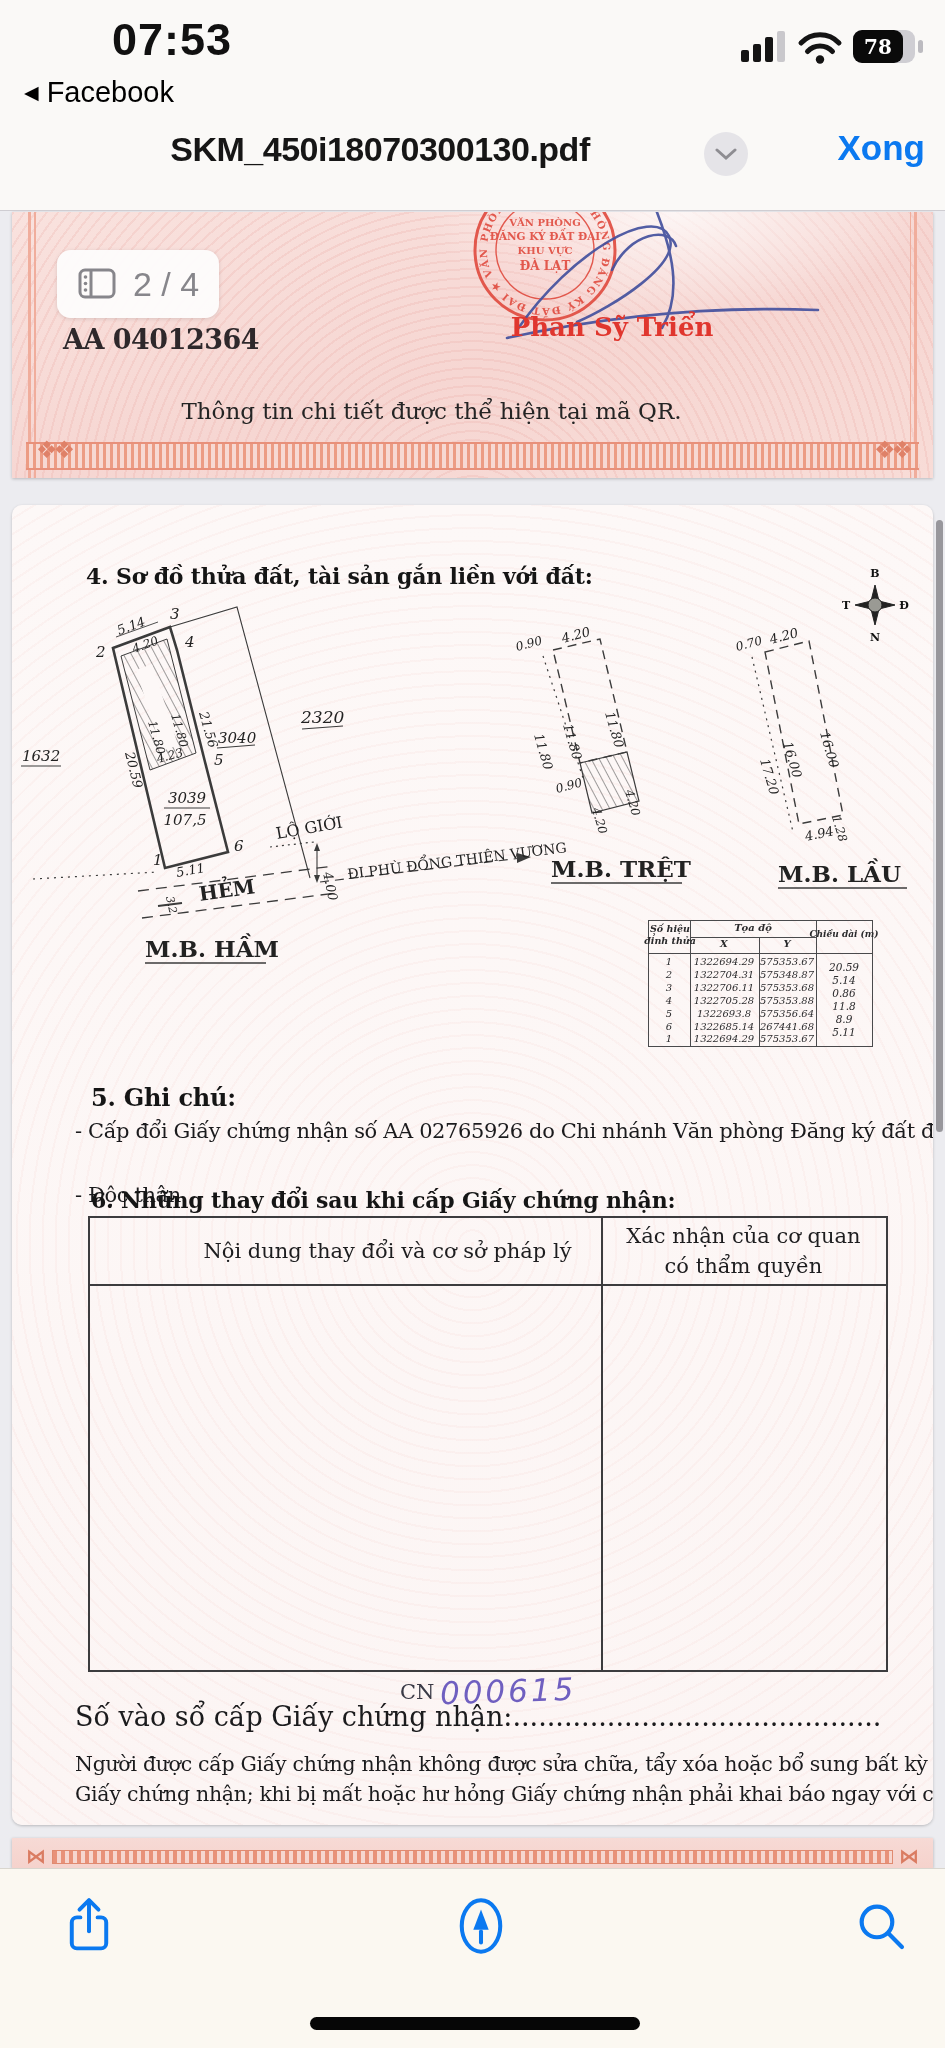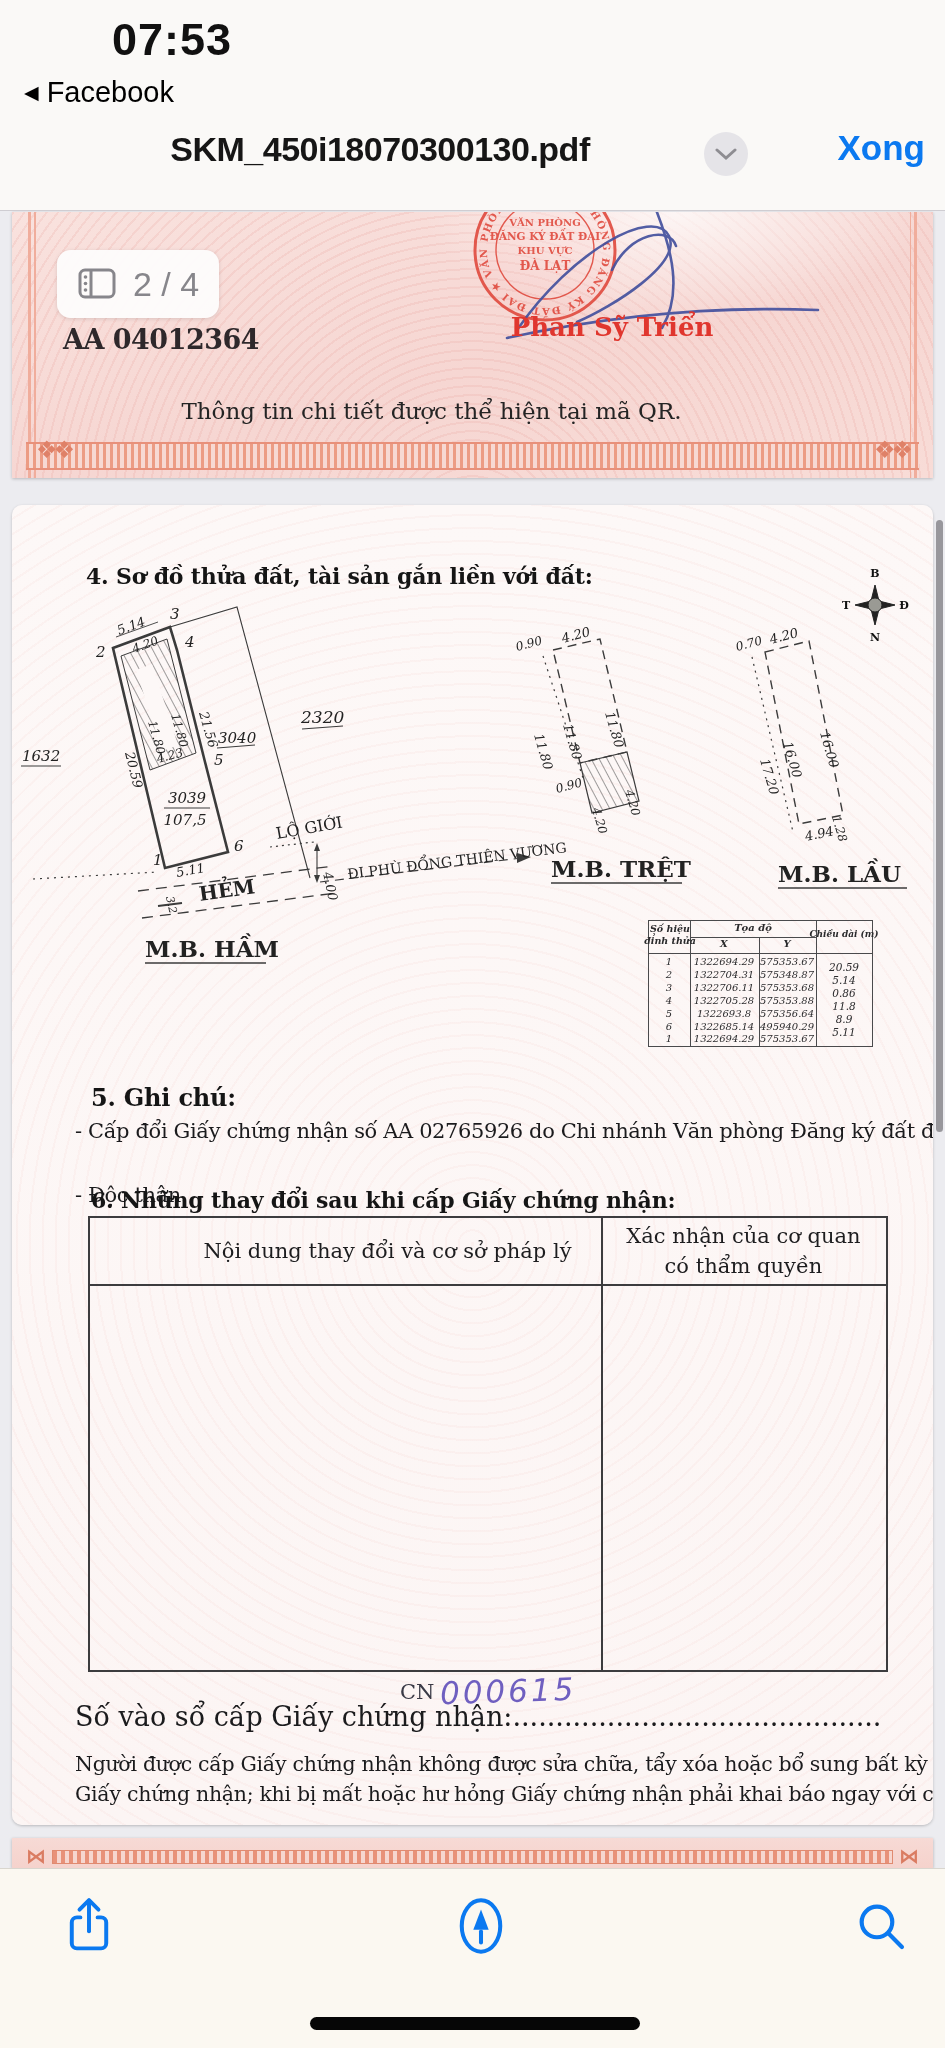--- a/index.html
+++ b/index.html
@@ -91,20 +91,41 @@
   svg text{font-family:"DejaVu Serif","Liberation Serif",serif;}
 </style>
 </head>
 <body>
 
 <div class="top-chrome">
   <div class="time">07:53</div>
   <div class="back-app">
     <span class="tri">◀</span>
     <span>Facebook</span>
+  </div>
+  <div class="status-icons">
+    <svg width="186" height="44" viewBox="0 0 186 44">
+      <g>
+        <rect x="0" y="24" width="8" height="12" rx="2" fill="#141414"></rect>
+        <rect x="12" y="18" width="8" height="18" rx="2" fill="#141414"></rect>
+        <rect x="24" y="11" width="8" height="25" rx="2" fill="#141414"></rect>
+        <rect x="36" y="5" width="8" height="31" rx="2" fill="#c9c8cc"></rect>
+      </g>
+      <g fill="none" stroke="#141414" stroke-linecap="round">
+        <path d="M60 17 a26 26 0 0 1 38 0" stroke-width="5"></path>
+        <path d="M66.5 25.5 a17 17 0 0 1 25 0" stroke-width="5"></path>
+        <circle cx="79" cy="33.5" r="4.2" fill="#141414" stroke="none"></circle>
+      </g>
+      <g>
+        <rect x="112" y="4" width="62" height="33" rx="9" fill="#cfced3"></rect>
+        <rect x="112" y="4" width="50" height="33" rx="9" fill="#0a0a0a"></rect>
+        <rect x="177" y="14" width="5" height="13" rx="2.5" fill="#bcbbc0"></rect>
+        <text x="137" y="28" text-anchor="middle" font-size="20" font-weight="bold" fill="#ffffff" font-family="Liberation Sans, DejaVu Sans, sans-serif">78</text>
+      </g>
+    </svg>
   </div>
   <div class="titlebar-row">
     <div class="doc-title">SKM_450i18070300130.pdf</div>
     <div class="chevron-btn">
       <svg width="22" height="14" viewBox="0 0 22 14">
         <polyline points="2,3 11,11 20,3" fill="none" stroke="#8e8d92" stroke-width="3" stroke-linecap="round"></polyline>
       </svg>
     </div>
     <div class="done-btn">Xong</div>
   </div>
@@ -297,21 +318,21 @@
       <div class="txt" style="left:75px;top:61px;font-size:10px;">1322706.11</div>
       <div class="txt" style="left:138px;top:61px;font-size:10px;">575353.68</div>
       <div class="txt" style="left:20px;top:74px;font-size:10px;">4</div>
       <div class="txt" style="left:75px;top:74px;font-size:10px;">1322705.28</div>
       <div class="txt" style="left:138px;top:74px;font-size:10px;">575353.88</div>
       <div class="txt" style="left:20px;top:87px;font-size:10px;">5</div>
       <div class="txt" style="left:75px;top:87px;font-size:10px;">1322693.8</div>
       <div class="txt" style="left:138px;top:87px;font-size:10px;">575356.64</div>
       <div class="txt" style="left:20px;top:100px;font-size:10px;">6</div>
       <div class="txt" style="left:75px;top:100px;font-size:10px;">1322685.14</div>
-      <div class="txt" style="left:138px;top:100px;font-size:10px;">495940.29</div>
+      <div class="txt" style="left:138px;top:100px;font-size:10px;">267441.68</div>
       <div class="txt" style="left:20px;top:112px;font-size:10px;">1</div>
       <div class="txt" style="left:75px;top:112px;font-size:10px;">1322694.29</div>
       <div class="txt" style="left:138px;top:112px;font-size:10px;">575353.67</div>
 
       <div class="txt" style="left:195px;top:40px;font-size:10.5px;">20.59</div>
       <div class="txt" style="left:195px;top:53px;font-size:10.5px;">5.14</div>
       <div class="txt" style="left:195px;top:66px;font-size:10.5px;">0.86</div>
       <div class="txt" style="left:195px;top:79px;font-size:10.5px;">11.8</div>
       <div class="txt" style="left:195px;top:92px;font-size:10.5px;">8.9</div>
       <div class="txt" style="left:195px;top:105px;font-size:10.5px;">5.11</div>

